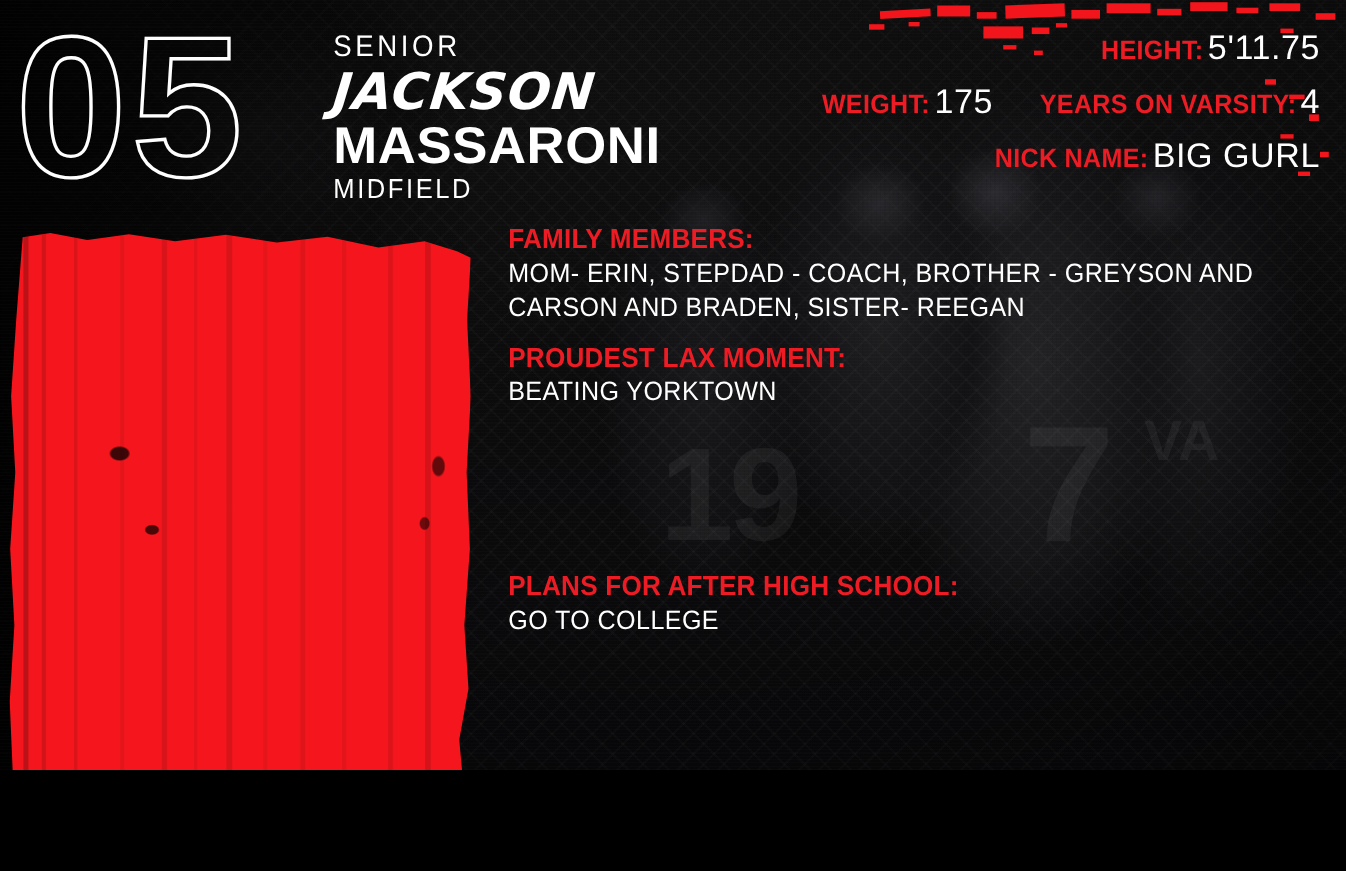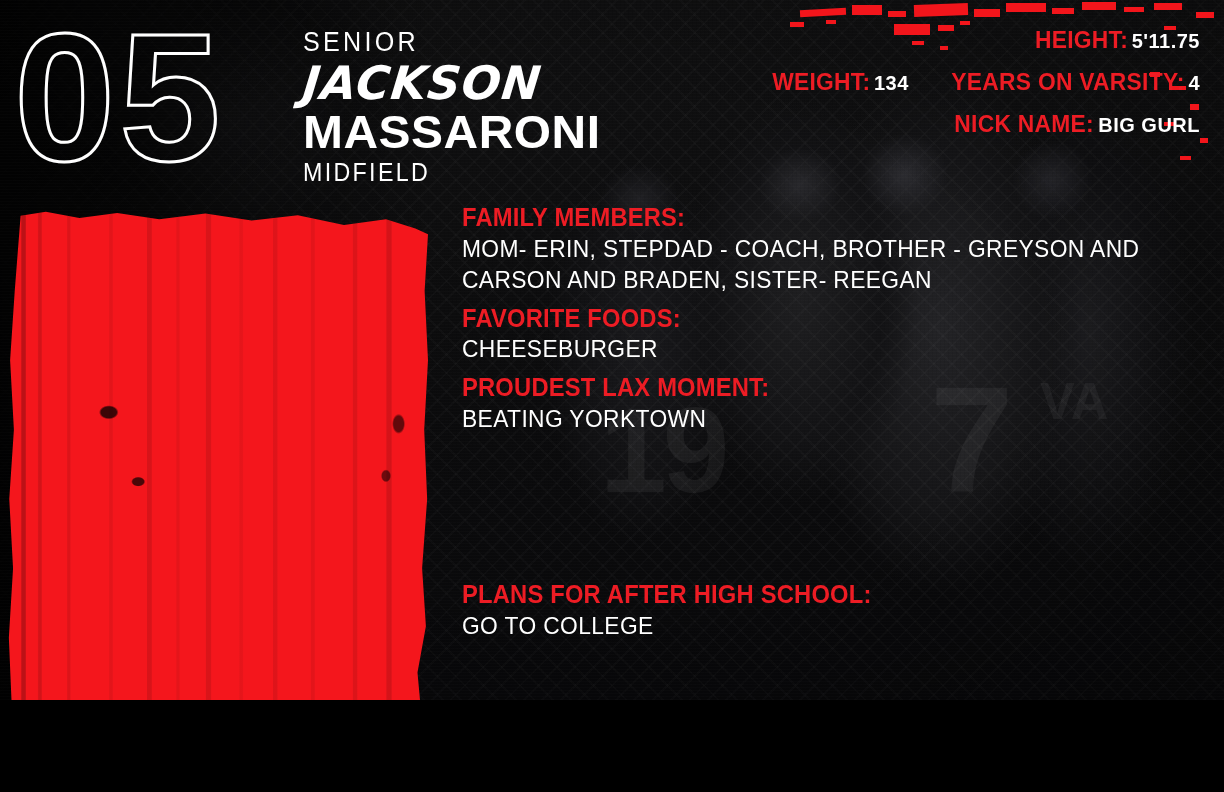--- a/index.html
+++ b/index.html
@@ -160,22 +160,22 @@
     color:#ed1c24;
     font-weight:bold;
     font-size:24px;
     letter-spacing:.3px;
     transform:scaleX(.95);
     display:inline-block;
     transform-origin:right center;
   }
   .vital-value {
     color:#ffffff;
-    font-weight:700;
-    font-size:20px;
+    font-weight:400;
+    font-size:31px;
     letter-spacing:.5px;
     margin-left:4px;
     font-family:"Liberation Sans Narrow","Liberation Sans", sans-serif;
   }
   .vital-pair { display:inline-block; }
   .vital-pair + .vital-pair { margin-left:30px; }
 
   
   .paint-block {
     position:absolute;
@@ -306,42 +306,38 @@
     <div class="first-name">JACKSON</div>
     <div class="last-name">MASSARONI</div>
     <div class="position">MIDFIELD</div>
   </div>
 
   <div class="vitals">
     <div class="vital-row">
       <span class="vital-label">HEIGHT:</span><span class="vital-value">5'11.75</span>
     </div>
     <div class="vital-row">
-      <span class="vital-pair"><span class="vital-label">WEIGHT:</span><span class="vital-value">134</span></span><span class="vital-pair"><span class="vital-label">YEARS ON VARSITY:</span><span class="vital-value">4</span></span>
+      <span class="vital-pair"><span class="vital-label">WEIGHT:</span><span class="vital-value">175</span></span><span class="vital-pair"><span class="vital-label">YEARS ON VARSITY:</span><span class="vital-value">4</span></span>
     </div>
     <div class="vital-row">
       <span class="vital-label">NICK NAME:</span><span class="vital-value">BIG GURL</span>
     </div>
   </div>
 
   <div class="paint-block"></div>
 
   <div class="profile">
 
     <div class="qa">
       <div class="qa-label">FAMILY MEMBERS:</div>
       <div class="qa-answer">MOM- ERIN, STEPDAD - COACH, BROTHER - GREYSON AND
 CARSON AND BRADEN, SISTER- REEGAN</div>
     </div>
     <div class="gap-sm"></div>
 
-    <div class="qa">
-      <div class="qa-label">FAVORITE FOODS:</div>
-      <div class="qa-answer">CHEESEBURGER</div>
-    </div>
     <div class="gap-sm"></div>
 
     <div class="qa">
       <div class="qa-label">PROUDEST LAX MOMENT:</div>
       <div class="qa-answer">BEATING YORKTOWN</div>
     </div>
     <div class="gap-md"></div>
 
     <div class="gap-lg"></div>
 

